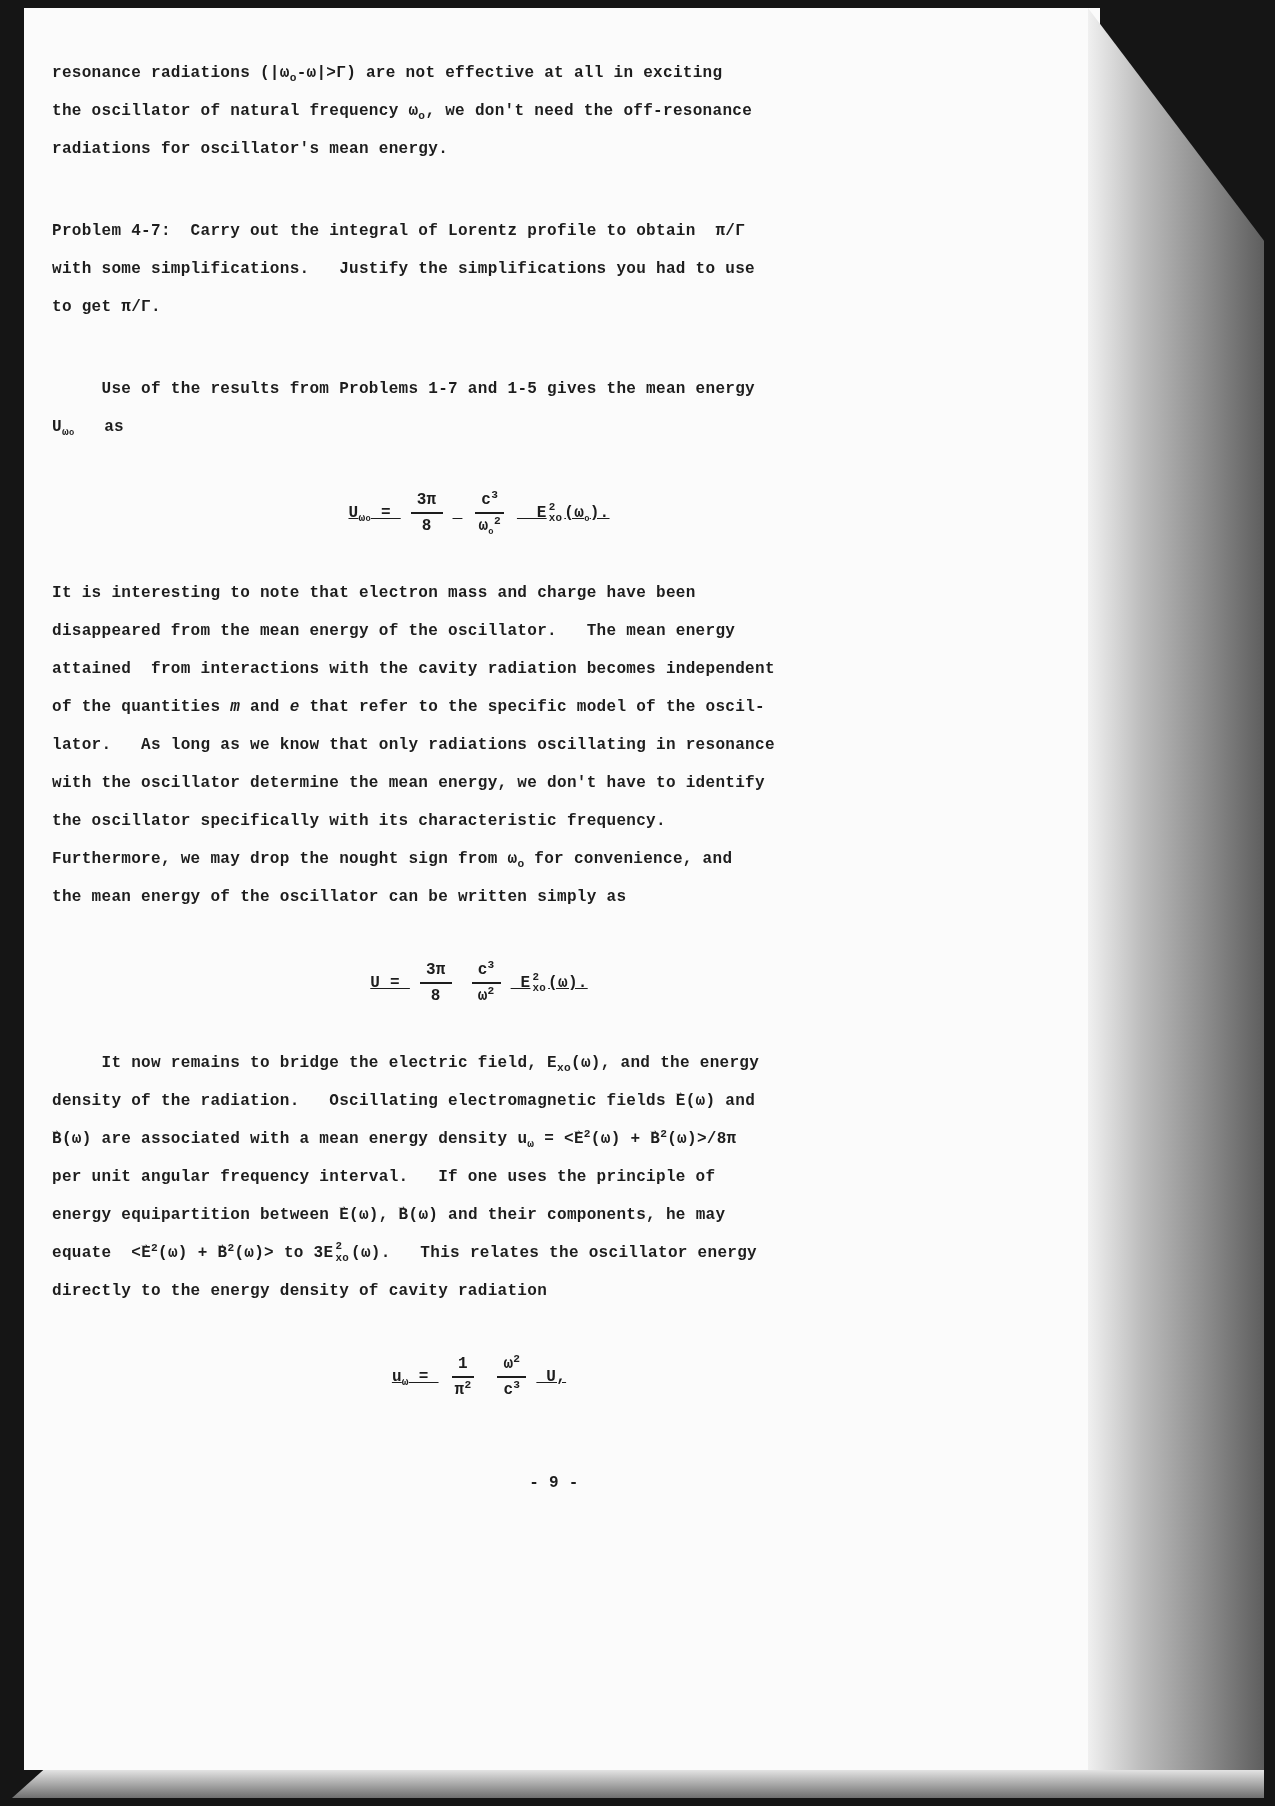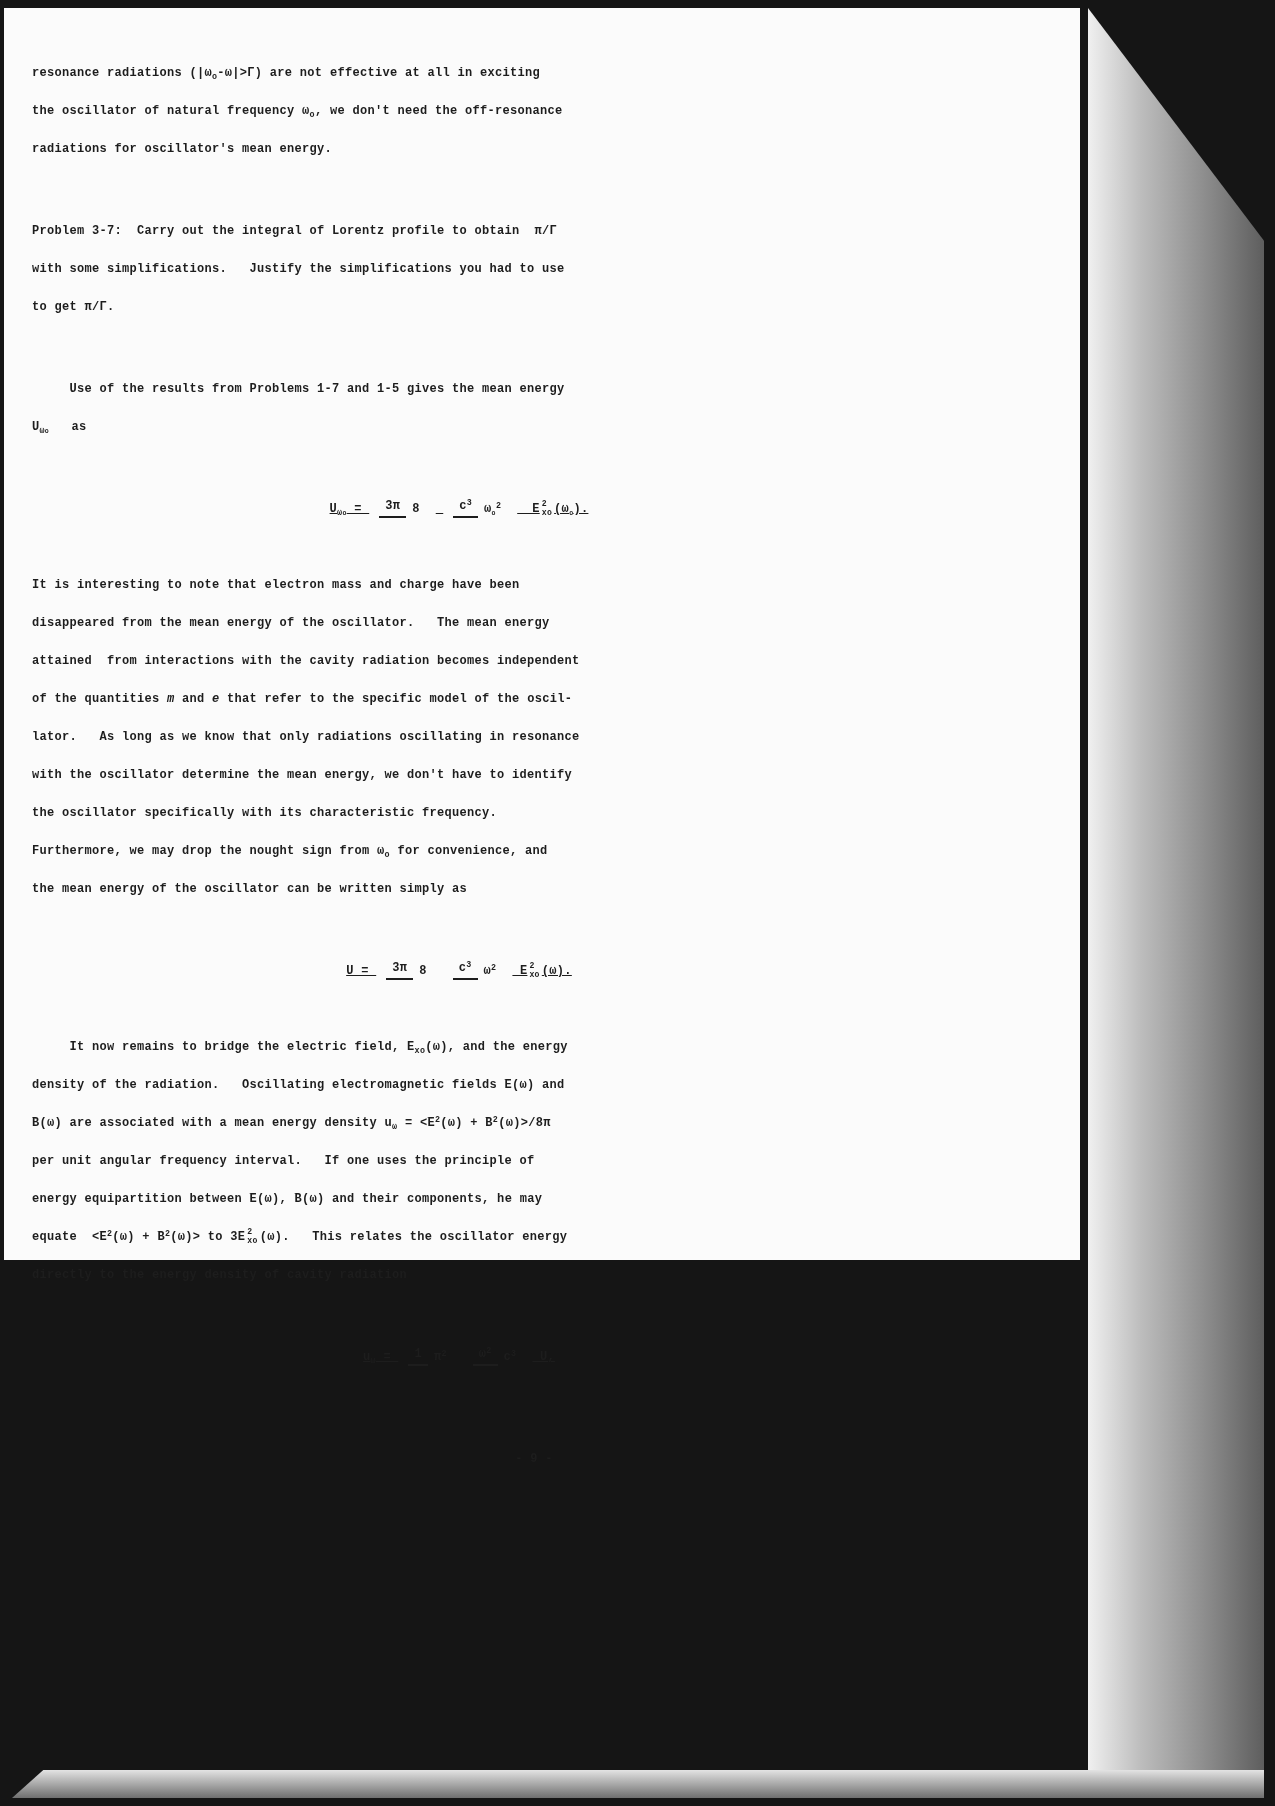--- a/index.html
+++ b/index.html
@@ -3,40 +3,40 @@
 <meta charset="utf-8">
 <style>
   *{box-sizing:border-box;}
   html,body{margin:0;padding:0;}
   body{
     width:1275px;height:1806px;position:relative;overflow:hidden;
     background:var(--backdrop,#151515);
     font-family:"Liberation Mono","DejaVu Sans Mono",monospace;
   }
   .page{
-    position:absolute;left:4px;top:8px;width:1076px;height:1252px;
+    position:absolute;left:24px;top:8px;width:1076px;height:1762px;
     background:var(--paper,#fbfbfb);color:var(--ink,#1d1d1d);
     padding:46px 44px 0 28px;
-    font-size:12px;font-weight:700;line-height:38px;letter-spacing:.3px;
+    font-size:16px;font-weight:700;line-height:38px;letter-spacing:.3px;
   }
   .para{white-space:pre-wrap;margin:0 0 44px;}
   sub,sup{line-height:0;}
   sub{font-size:.7em;vertical-align:-.32em;}
   sup{font-size:.7em;vertical-align:.5em;}
   sub.sub2{font-size:.55em;vertical-align:-.48em;}
   i{font-style:italic;}
   .vec{position:relative;display:inline-block;}
   .vec::after{content:"→";position:absolute;top:-.78em;left:0;font-size:.62em;}
   .stack{
     display:inline-flex;flex-direction:column;align-items:flex-start;
     vertical-align:middle;line-height:1.05;font-size:.68em;margin:0 2px;
   }
   .equation{white-space:pre;text-align:center;margin:30px 150px 38px 0;text-decoration:underline;}
   .frac{
-    display:inline-flex;flex-direction:row;align-items:center;
+    display:inline-flex;flex-direction:column;align-items:center;
     vertical-align:middle;margin:0 10px;line-height:1.25;
   }
   .frac .num{border-bottom:2px solid var(--ink,#1d1d1d);padding:0 6px 2px;}
   .frac .den{padding:2px 6px 0;}
   .page-number{text-align:center;margin-top:64px;}
   .edge-right{
     position:absolute;left:1088px;top:8px;width:176px;height:1790px;
     background:linear-gradient(90deg,#f0f0f0,#bdbdbd 30%,#8f8f8f 65%,#5e5e5e);
     clip-path:polygon(0 0,100% 13%,100% 100%,0 100%);
   }
@@ -46,21 +46,21 @@
     clip-path:polygon(0 100%,2.5% 0,100% 0,100% 100%);
   }
 </style>
 </head>
 <body>
 
 <div class="page">
   <p class="para">resonance radiations (|ω<sub>o</sub>-ω|&gt;Γ) are not effective at all in exciting
 the oscillator of natural frequency ω<sub>o</sub>, we don't need the off-resonance
 radiations for oscillator's mean energy.</p>
-  <p class="para">Problem 3-7:  Carry out the integral of Lorentz profile to obtain  π/Γ
+  <p class="para">Problem 4-7:  Carry out the integral of Lorentz profile to obtain  π/Γ
 with some simplifications.   Justify the simplifications you had to use
 to get π/Γ.</p>
   <p class="para">     Use of the results from Problems 1-7 and 1-5 gives the mean energy
 U<sub>ω</sub><sub class="sub2">o</sub>   as</p>
   <div class="equation">U<sub>ω</sub><sub class="sub2">o</sub> = <span class="frac"><span class="num">3π</span><span class="den">8</span></span> <span class="frac"><span class="num">c<sup>3</sup></span><span class="den">ω<sub class="sub2">o</sub><sup>2</sup></span></span>  E<span class="stack"><span class="st-sup">2</span><span class="st-sub">xo</span></span>(ω<sub class="sub2">o</sub>).</div>
   <p class="para">It is interesting to note that electron mass and charge have been
 disappeared from the mean energy of the oscillator.   The mean energy
 attained  from interactions with the cavity radiation becomes independent
 of the quantities <i>m</i> and <i>e</i> that refer to the specific model of the oscil-
 lator.   As long as we know that only radiations oscillating in resonance

